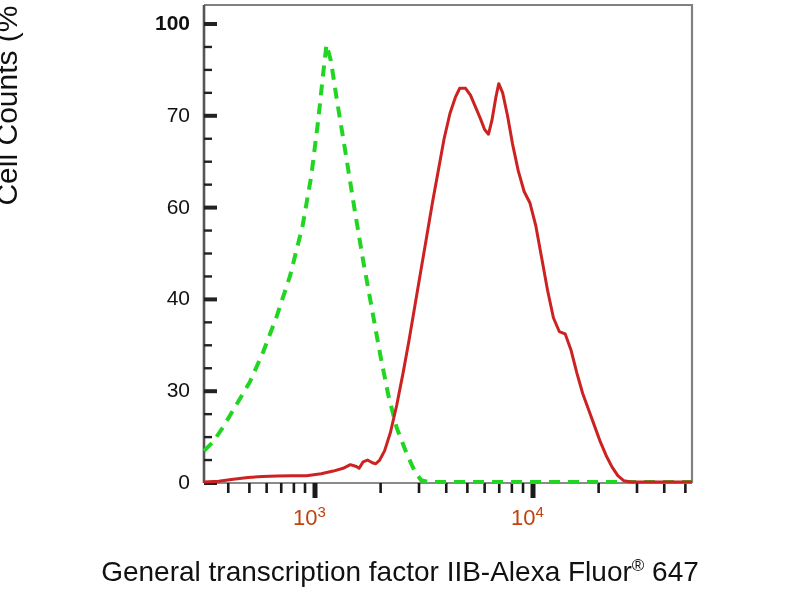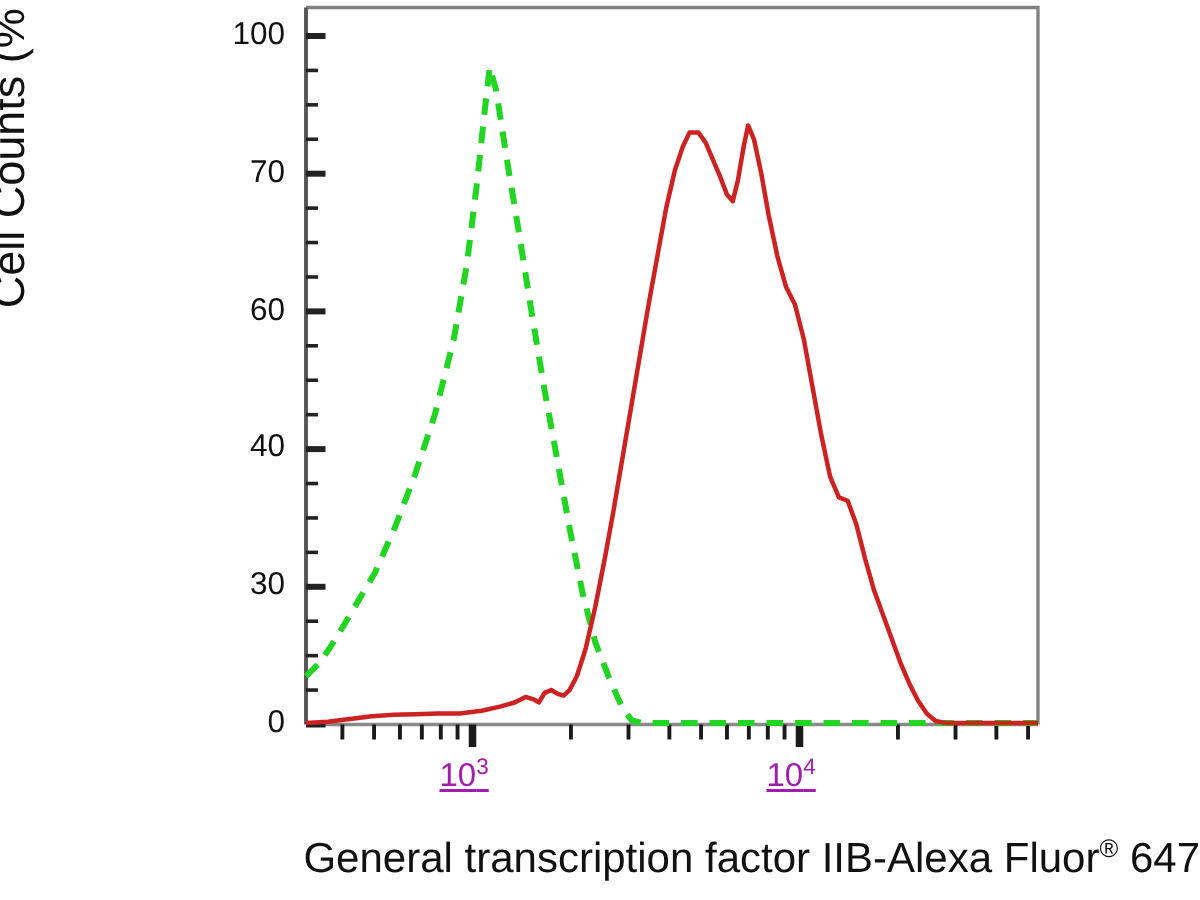--- a/index.html
+++ b/index.html
@@ -28,31 +28,30 @@
   .tick-label{
     position:absolute;
     font-size:21px;
     color:#111;
     text-align:right;
     white-space:nowrap;
   }
   .xtick-label{
     position:absolute;
     font-size:22px;
-    color:#a21caf;
+    color:#c2410c;
     white-space:nowrap;
-    text-decoration:underline;
   }
   .xtick-label sup{font-size:15px;vertical-align:super;}
   #caption{
     position:absolute;
     left:0;
     top:556px;
     width:800px;
-    text-align:right;
+    text-align:center;
     font-size:28px;
     color:#111;
     white-space:nowrap;
   }
   #caption sup{font-size:17px;vertical-align:super;}
 </style>
 </head>
 <body>
 
 <div id="figure">
@@ -110,21 +109,21 @@
         <polyline points="204.00,450.87 213.27,441.69 224.01,425.63 236.21,404.97 249.87,382.02 263.05,352.19 276.22,317.76 289.89,276.45 302.58,225.96 311.36,175.47 318.19,120.39 323.07,74.49 326.49,44.66 330.88,60.72 337.22,102.03 345.52,152.52 354.30,207.60 363.09,260.38 371.87,308.58 380.17,354.48 388.46,395.79 396.76,427.92 406.52,453.17 414.82,471.52 421.16,480.25 428.48,482.08 496.80,482.08 594.40,482.08 692.00,482.08" fill="none" stroke="#22d522" stroke-width="4" stroke-linejoin="round" stroke-linecap="butt" stroke-dasharray="11 8"></polyline>
         <polyline points="204.00,482.08 218.64,481.16 233.28,479.33 247.92,477.49 262.56,476.57 277.20,476.12 291.84,475.66 306.48,475.66 321.12,473.82 333.32,471.07 343.08,468.31 350.40,464.64 356.26,466.48 359.18,468.31 363.09,461.89 367.48,460.05 372.36,462.80 375.78,463.72 379.68,460.05 384.56,450.87 390.42,432.51 396.76,404.97 403.10,372.84 408.96,340.71 414.82,306.28 420.67,271.86 426.53,237.43 432.38,203.01 438.24,170.88 444.10,138.75 449.95,113.50 455.32,97.44 459.71,88.26 465.57,88.26 470.45,95.15 475.33,106.62 480.21,118.09 484.60,129.57 488.50,134.16 491.92,120.39 495.82,97.44 498.75,83.67 502.66,92.85 507.54,115.80 512.42,143.34 518.27,170.88 524.13,191.53 529.98,203.01 535.84,225.96 541.70,258.09 547.55,290.22 553.41,317.76 559.26,331.53 565.12,333.82 570.98,349.89 576.83,372.84 582.69,393.50 588.54,409.56 594.40,425.63 600.26,441.69 606.11,455.46 611.97,466.94 617.82,475.66 623.68,480.70 631.00,482.08 652.96,482.08 692.00,482.08" fill="none" stroke="#cc2222" stroke-width="3" stroke-linejoin="round" stroke-linecap="butt"></polyline>
       </g>
   </svg>
 
   <div class="ylabel-wrap">
     <div class="ylabel">Cell Counts (% Max)</div>
   </div>
 
   <div id="ytick-labels">
-      <div class="tick-label" style="left: 138px; top: 11px; width: 52px;">100</div>
+      <div class="tick-label" style="left: 138px; top: 11px; width: 52px; font-weight: bold;">100</div>
       <div class="tick-label" style="left: 138px; top: 102.8px; width: 52px;">70</div>
       <div class="tick-label" style="left: 138px; top: 194.6px; width: 52px;">60</div>
       <div class="tick-label" style="left: 138px; top: 286.4px; width: 52px;">40</div>
       <div class="tick-label" style="left: 138px; top: 378.2px; width: 52px;">30</div>
       <div class="tick-label" style="left: 138px; top: 470px; width: 52px;">0</div>
     </div>
   <div id="xtick-labels">
       <div class="xtick-label" style="left: 293px; top: 503px;"><span>10</span><sup>3</sup></div>
       <div class="xtick-label" style="left: 511px; top: 503px; text-align: right;"><span>10</span><sup>4</sup></div>
     </div>

